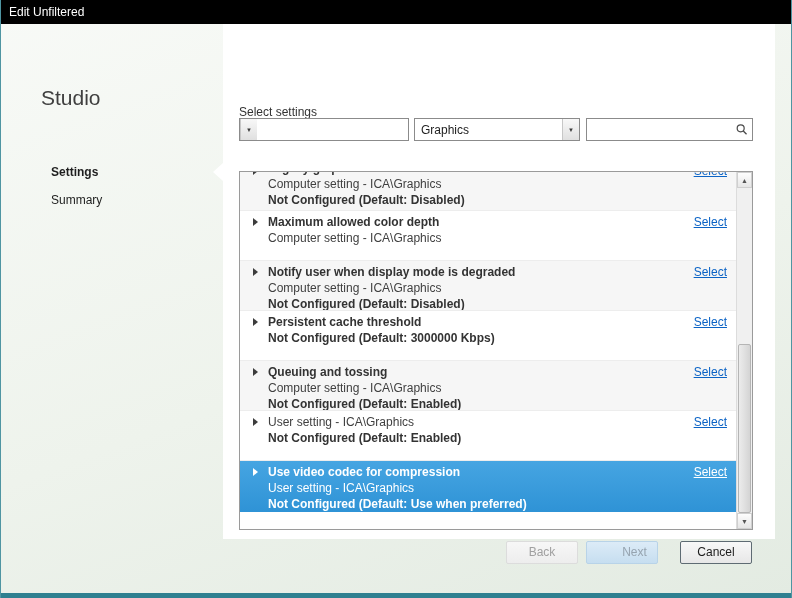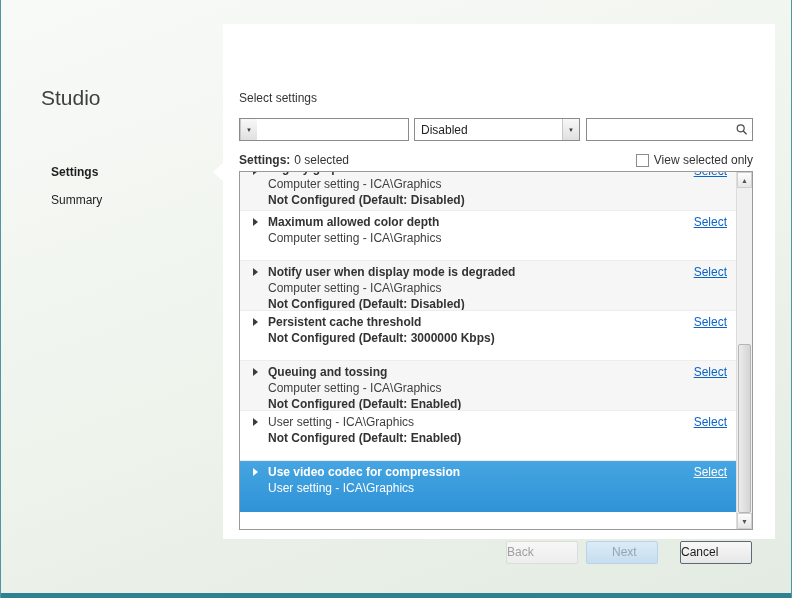--- a/index.html
+++ b/index.html
@@ -22,21 +22,21 @@
   .side-nav { position:absolute; left:50px; top:140px; }
   .nav-item { line-height:16px; margin-bottom:12px; color:#1e1e1e; cursor:pointer; }
   .nav-item.active { font-weight:bold; }
 
   
   .main-panel { position:absolute; left:222px; top:0; width:552px; height:515px; background:#fff; }
   .notch { position:absolute; left:-10px; top:139px; width:0; height:0;
            border-top:9px solid transparent; border-bottom:9px solid transparent;
            border-right:10px solid #fff; }
 
-  .select-settings { position:absolute; left:16px; top:67px; color:#333; }
+  .select-settings { position:absolute; left:16px; top:81px; color:#333; }
 
   .filter-row { position:absolute; left:16px; top:94px; width:514px; display:flex; }
   .combo { height:23px; border:1px solid #8b8b8b; background:#fff; display:flex; align-items:center; cursor:pointer; }
   .combo-1 { width:170px; margin-right:5px; }
   .combo-2 { width:166px; margin-right:6px; }
   .combo-text { flex:1; padding-left:6px; color:#222; white-space:nowrap; overflow:hidden; }
   .combo-arrow { width:17px; height:21px; border-left:1px solid #c7c7c7;
                  background:linear-gradient(#f8f8f8,#e0e0e0);
                  display:flex; align-items:center; justify-content:center;
                  font-size:6px; color:#3c3c3c; }
@@ -85,76 +85,70 @@
   .scrollbar { position:absolute; right:0; top:0; bottom:0; width:16px; background:#f0f0f0;
                border-left:1px solid #dcdcdc; display:flex; flex-direction:column; }
   .sb-btn { height:16px; background:linear-gradient(#fdfdfd,#e6e6e6); border:1px solid #cfcfcf;
             display:flex; align-items:center; justify-content:center; font-size:7px; color:#555; cursor:pointer; }
   .sb-track { flex:1; position:relative; cursor:pointer; }
   .sb-thumb { position:absolute; left:1px; right:1px; top:48%; bottom:0;
               background:linear-gradient(90deg,#ececec,#d4d4d4); border:1px solid #b5b5b5;
               border-radius:2px; cursor:pointer; }
 
   
-  .btn { position:absolute; width:72px; height:23px; text-align:left; line-height:21px;
+  .btn { position:absolute; width:72px; height:23px; text-align:center; line-height:21px;
          border-radius:2px; cursor:default; }
   .btn-back   { left:505px; top:517px; background:linear-gradient(#f7f7f7,#ededed);
                 border:1px solid #dcdcdc; color:#a0a0a0; }
   .btn-next   { left:585px; top:517px; background:linear-gradient(#dcebf7,#c6def0);
                 border:1px solid #b8d3e8; color:#96a4b0;padding-left:25px; }
   .btn-cancel { left:679px; top:517px; background:linear-gradient(#f8f8f8,#e7e7e7);
                 border:1px solid #5e6b73; color:#1c1c1c; cursor:pointer; }
 </style>
 </head>
 <body>
 
 <div class="window">
 
+  <div class="titlebar">
+    <span>Edit Unfiltered</span>
+  </div>
 
   <div class="body">
 
     <div class="brand">Studio</div>
     <div class="side-nav">
       <div class="nav-item active">Settings</div>
       <div class="nav-item">Summary</div>
     </div>
 
     <div class="main-panel">
       <div class="notch"></div>
 
       <div class="select-settings">Select settings</div>
 
       <div class="filter-row">
         <div class="combo combo-1">
           <span class="combo-arrow">▼</span>
         </div>
         <div class="combo combo-2">
-          <span class="combo-text">Disabled</span>
+          <span class="combo-text">Graphics</span>
           <span class="combo-arrow">▼</span>
         </div>
         <div class="searchbox">
           <input type="text" placeholder="" style="">
           <span class="search-icon">
             <svg width="13" height="13" viewBox="0 0 16 16">
               <circle cx="7" cy="6.5" r="4.3" fill="none" stroke="#4a4a4a" stroke-width="1.5"></circle>
               <line x1="10.2" y1="9.8" x2="14.2" y2="13.8" stroke="#4a4a4a" stroke-width="1.6"></line>
             </svg>
           </span>
         </div>
       </div>
 
-      <div class="summary-row">
-        <span>
-          <span class="bold">Settings:</span><span class="summary-count">0 selected</span>
-        </span>
-        <span class="view-only">
-          <span class="checkbox"></span>
-          <span>View selected only</span>
-        </span>
-      </div>
 
       <div class="listbox">
         <div class="list-rows">
 
           <div class="row clipped">
             <span class="expander"></span>
             <div class="row-title">Legacy graphics mode</div>
             <div class="row-sub">Computer setting - ICA\Graphics</div>
             <div class="row-status">Not Configured (Default: Disabled)</div>
             <a class="select-link">Select</a>
@@ -194,20 +188,21 @@
             <span class="expander"></span>
             <div class="row-sub">User setting - ICA\Graphics</div>
             <div class="row-status">Not Configured (Default: Enabled)</div>
             <a class="select-link">Select</a>
           </div>
 
           <div class="row selected">
             <span class="expander"></span>
             <div class="row-title">Use video codec for compression</div>
             <div class="row-sub">User setting - ICA\Graphics</div>
+            <div class="row-status">Not Configured (Default: Use when preferred)</div>
             <a class="select-link">Select</a>
           </div>
 
         </div>
 
         <div class="scrollbar">
           <div class="sb-btn">▲</div>
           <div class="sb-track">
             <div class="sb-thumb"></div>
           </div>

